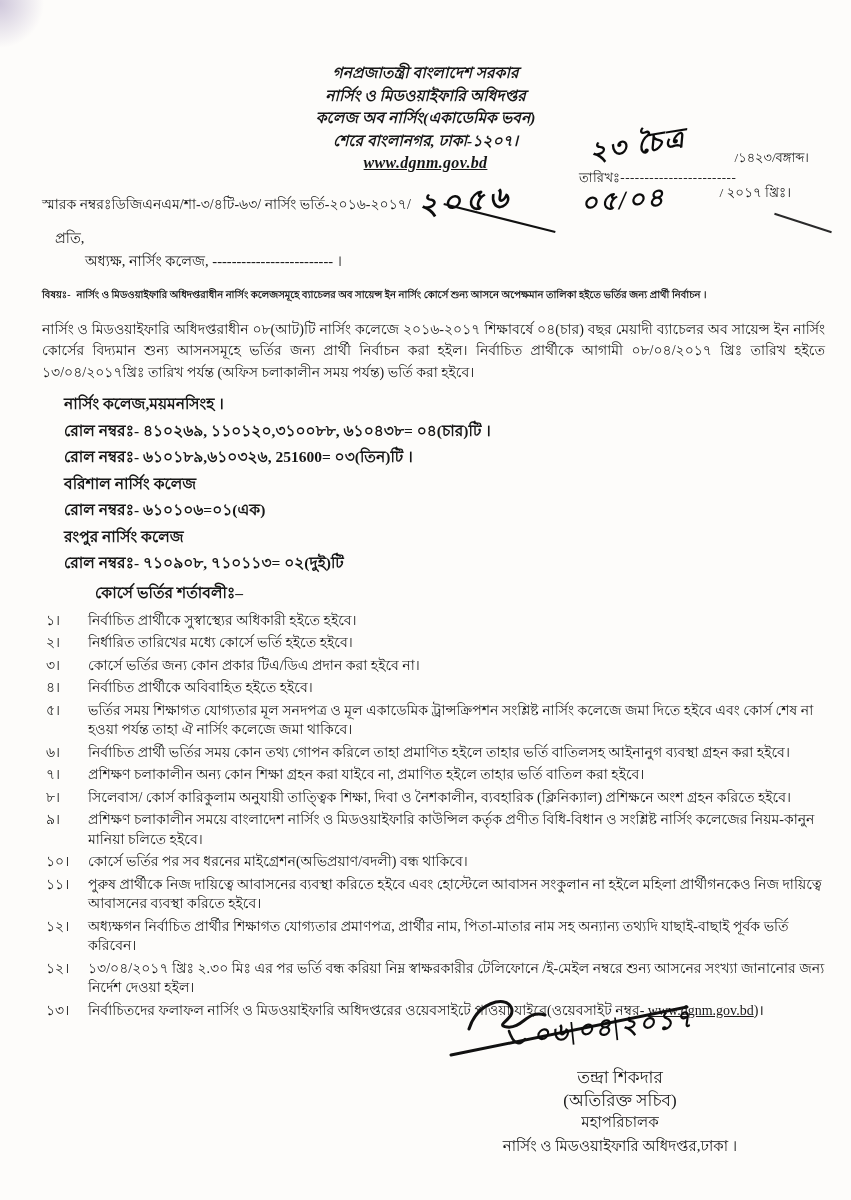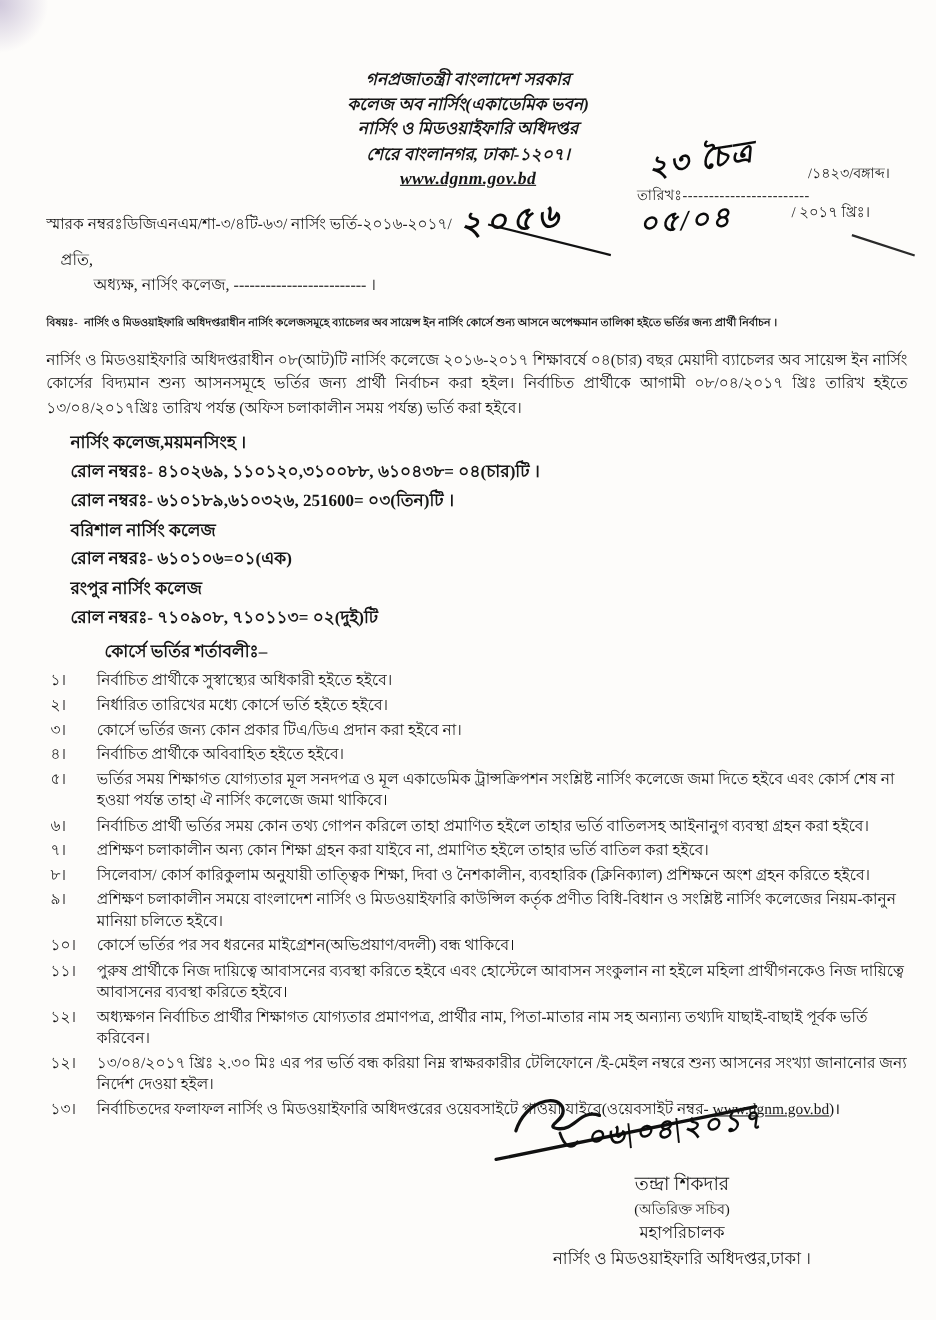--- a/index.html
+++ b/index.html
@@ -60,35 +60,35 @@
   .cond { display:flex; line-height:19.5px; margin-bottom:3px; }
   .cond .n { flex:none; width:42px; }
   .cond .t { flex:1; }
   .cond .t .url { text-decoration:underline; font-family:"Liberation Serif",serif; color:#161616; }
 
   
   .sig-block { position:relative; width:330px; margin:2px 66px 0 auto; text-align:center; }
   .sig-scribble { position:absolute; top:-32px; left:-6px; width:300px; height:78px; pointer-events:none; }
   .sig-hw-date { position:absolute; top:-16px; left:78px; font-size:25px; transform:rotate(-6deg); letter-spacing:2px; }
   .sig-name { padding-top:42px; font-size:17px; line-height:26px; }
-  .sig-desig { font-size:13px; line-height:20px; }
+  .sig-desig { font-size:17px; line-height:20px; }
   .sig-title { font-size:15px; line-height:23px; }
   .sig-office { font-size:15px; line-height:24px; }
 </style>
 </head>
 <body>
 
 <div class="page">
 
   <div class="smudge"></div>
 
   <div class="header">
     <div class="bold">গনপ্রজাতন্ত্রী বাংলাদেশ সরকার</div>
+    <div class="bold">নার্সিং ও মিডওয়াইফারি অধিদপ্তর</div>
     <div class="bold">কলেজ অব নার্সিং(একাডেমিক ভবন)</div>
-    <div class="bold">নার্সিং ও মিডওয়াইফারি অধিদপ্তর</div>
     <div class="bold">শেরে বাংলানগর, ঢাকা-১২০৭।</div>
     <div><a href="#" class="site">www.dgnm.gov.bd</a></div>
   </div>
 
   <div class="memo-row">
     <span>স্মারক নম্বরঃডিজিএনএম/শা-৩/৪টি-৬৩/ নার্সিং ভর্তি-২০১৬-২০১৭/</span>
     <span class="hw memo-hw">২০৫৬</span>
     <span class="memo-stroke"></span>
   </div>
 

